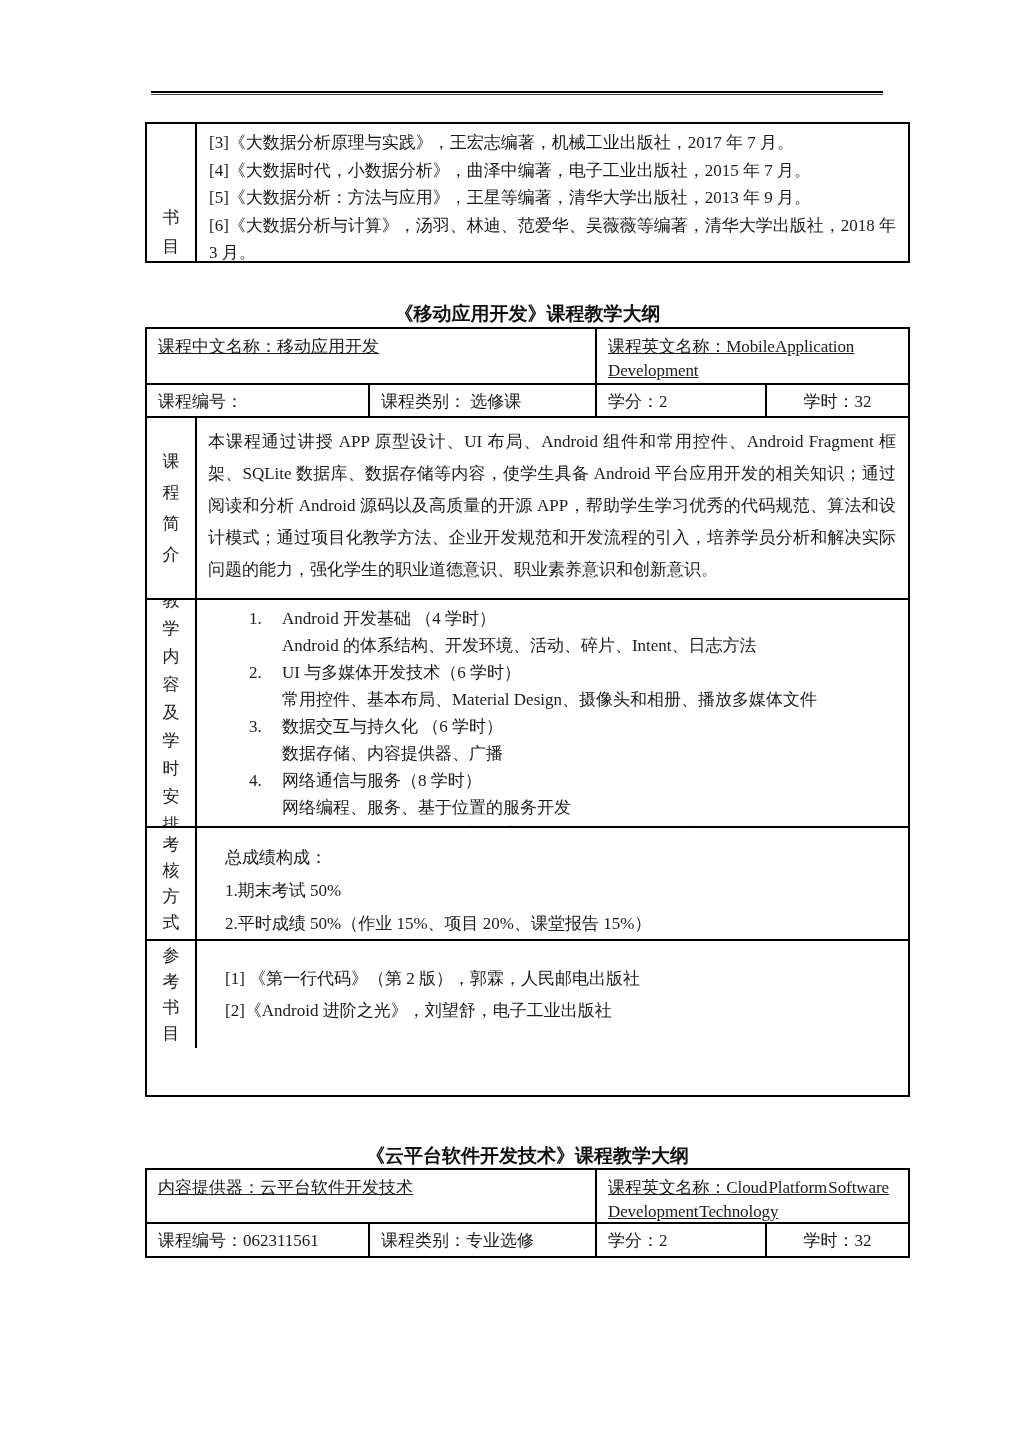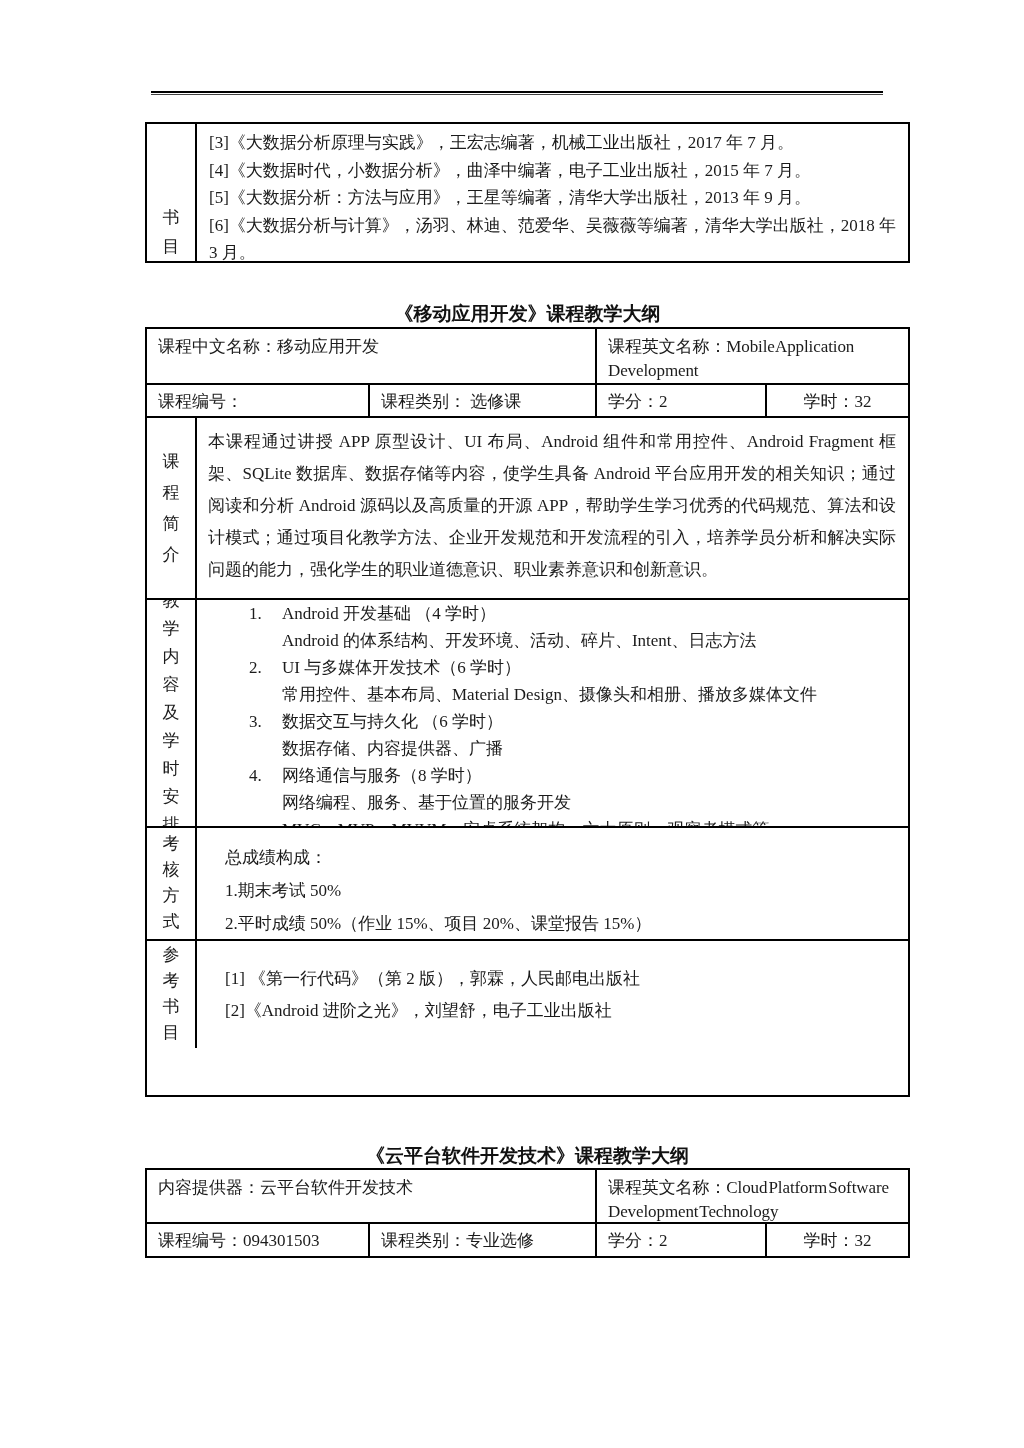--- a/index.html
+++ b/index.html
@@ -40,40 +40,40 @@
   .w223 { flex:0 0 223px; }
   .w227 { flex:0 0 227px; }
   .w170 { flex:0 0 170px; }
 
   .label-col { flex:0 0 50px; display:flex; align-items:center; justify-content:center; border-right:2px solid #000; box-sizing:border-box; }
   .t1 .label-col { align-items:flex-end; padding-top:22px; }
   .vtext { display:block; width:19px; word-break:break-all; text-align:center; font-size:17px; }
   .lh29 { line-height:29px; }
   .lh31 { line-height:31px; }
   .lh28 { line-height:28px; }
-  .lh26 { line-height:26px;font-family:Liberation Mono, monospace; }
+  .lh26 { line-height:26px; }
 
   .t1-body { flex:1; padding:5px 10px 0 12px; font-size:17px; line-height:27.5px; }
 
   .doc-title {
     position:absolute; left:145px; width:765px; text-align:center;
     font-family:Liberation Sans, sans-serif;
     font-weight:700; font-size:19px; color:#111;
   }
   .title-1 { top:301px; }
   .title-2 { top:1143px; }
 
-  .rA .cell { padding:6px 8px 0 11px; font-size:17px; line-height:24px; }
+  .rA .cell { padding:6px 8px 0 11px; font-size:17px; line-height:24px;text-decoration:underline; }
   .c-name-en { font-size:16.5px; word-spacing:-3px; letter-spacing:-0.1px; padding-left:10px;border-radius:14px; }
   .rB .cell { padding:5px 0 0 11px; font-size:17px; line-height:24px; }
   .rB .c-hours { text-align:center; padding-left:0; }
 
   .content { flex:1 1 auto; font-size:17px; }
   .intro { padding:8px 12px 0 11px; line-height:32px; text-align:justify; }
-  .toc { line-height:27px; }
+  .toc { padding-top:5px; line-height:27px; }
   .toc-row { padding-left:52px; white-space:nowrap; }
   .toc-num { display:inline-block; width:33px; }
   .toc-detail { padding-left:85px; white-space:nowrap; }
   .assess { padding:13px 10px 0 28px; line-height:33px; }
   .refs { display:flex; flex-direction:column; justify-content:center; padding-left:28px; line-height:32px; }
 </style>
 </head>
 <body>
 
 <div class="page">
@@ -157,20 +157,20 @@
   </div>
 
   <div class="doc-title title-2">《云平台软件开发技术》课程教学大纲</div>
 
   <div class="tbl t3">
     <div class="row rA">
       <div class="cell w450">内容提供器：云平台软件开发技术</div>
       <div class="cell c-name-en">课程英文名称：Cloud Platform Software Development Technology</div>
     </div>
     <div class="row rB">
-      <div class="cell w223">课程编号：094301503</div>
+      <div class="cell w223">课程编号：062311561</div>
       <div class="cell w227">课程类别：专业选修</div>
       <div class="cell w170">学分：2</div>
       <div class="cell c-hours">学时：32</div>
     </div>
   </div>
 
 </div>
 
 </body></html>

